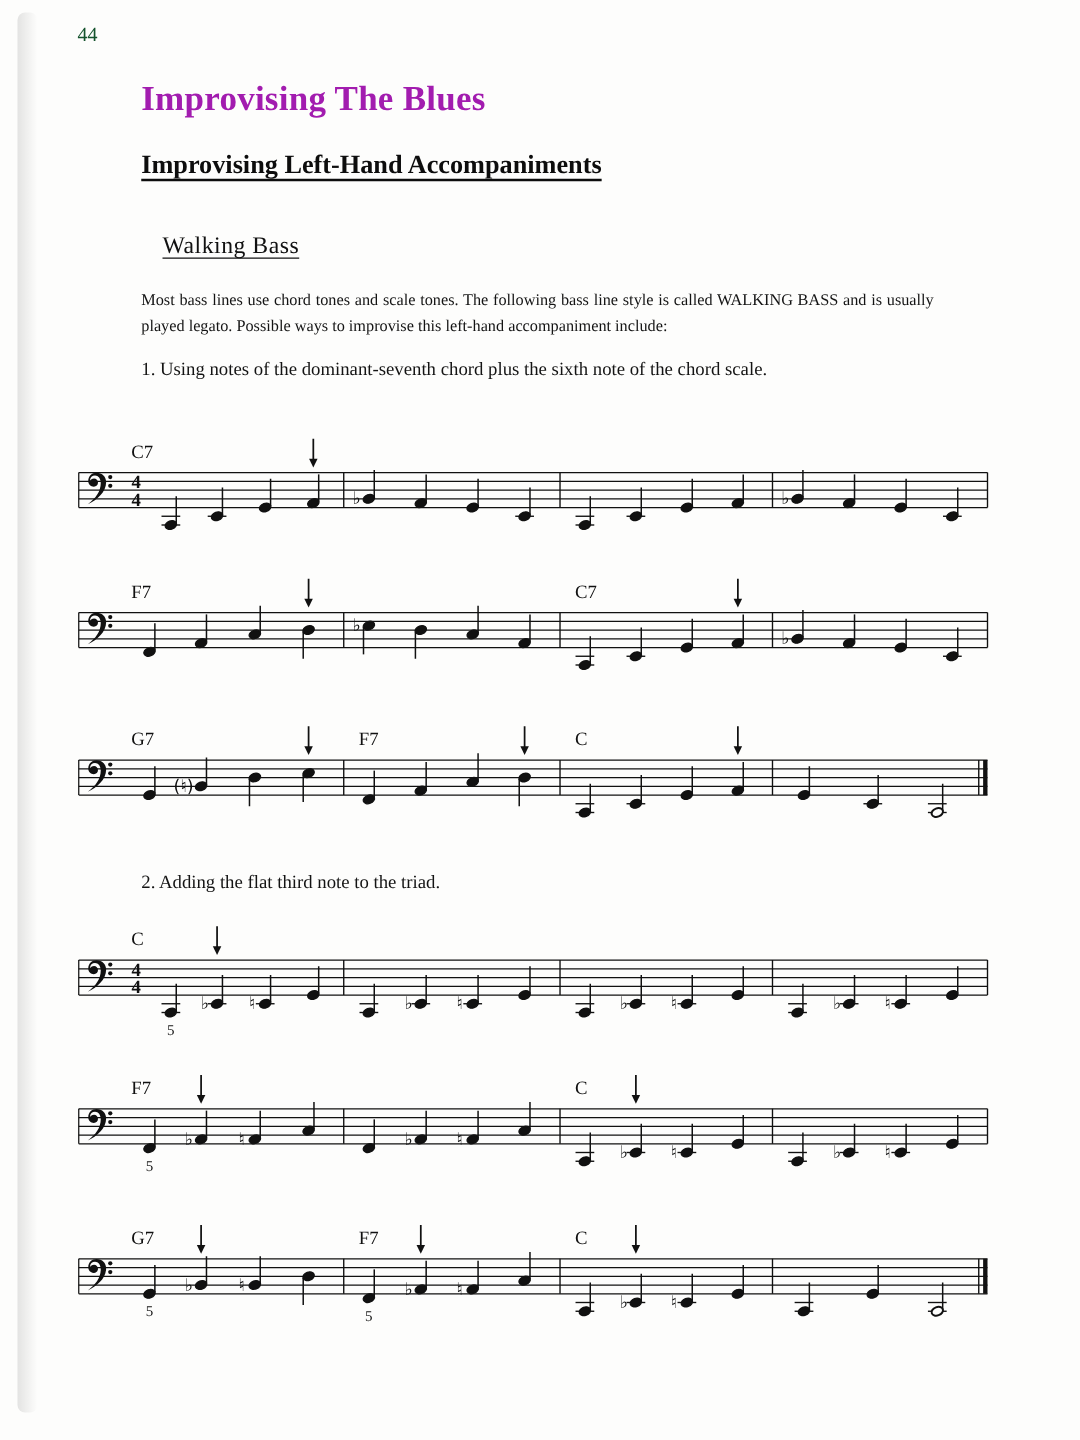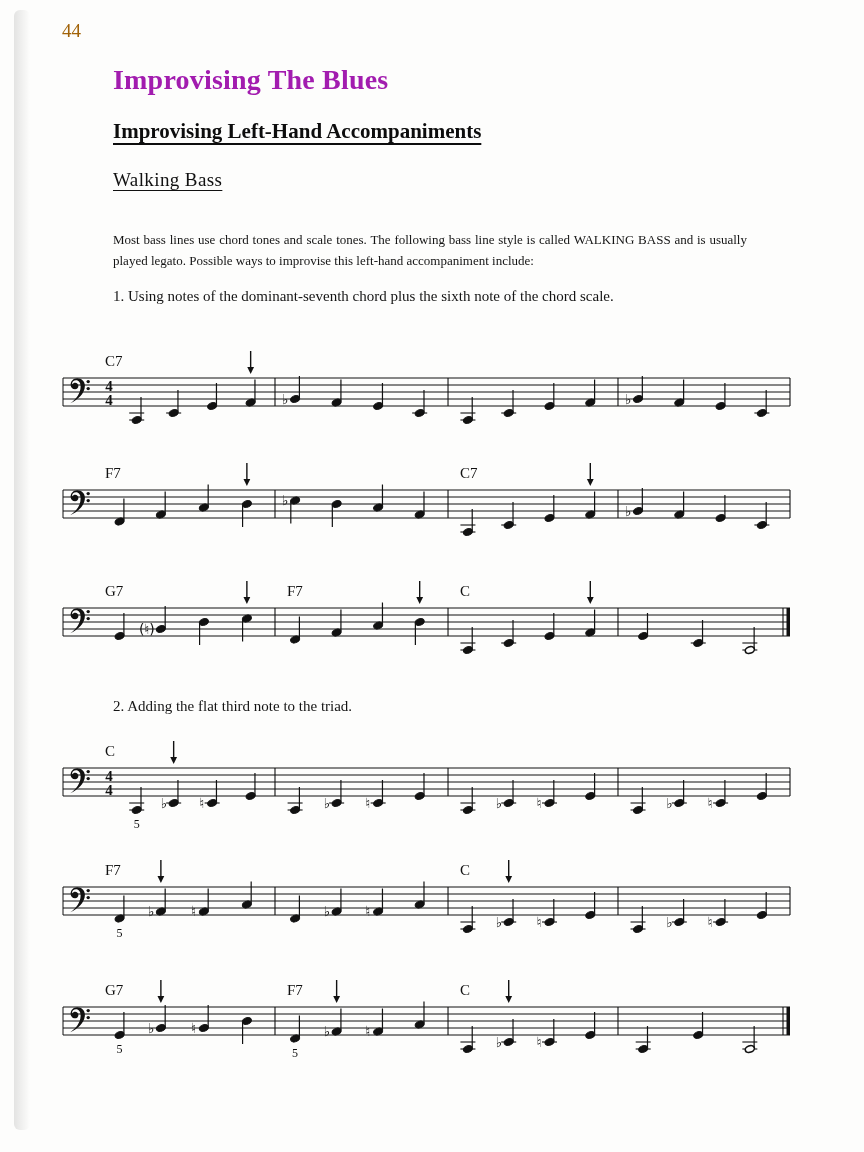--- a/index.html
+++ b/index.html
@@ -12,35 +12,35 @@
     color:#111;
   }
   .edge{
     position:absolute;left:14px;top:10px;width:16px;height:1120px;
     background:linear-gradient(90deg, rgba(0,0,0,0.10), rgba(0,0,0,0.0));
     border-radius:6px;
     pointer-events:none;
   }
   .pagenum{
     position:absolute;left:62px;top:20px;
-    font-size:19px;color:#a16207;
+    font-size:16px;color:#14532d;
   }
   .h1{
     position:absolute;left:113px;top:64px;
     font-size:28px;font-weight:bold;letter-spacing:0.2px;color:#a21caf;
     margin:0;
   }
   .h2{
     position:absolute;left:113px;top:119px;
     font-size:21px;font-weight:bold;color:#0d0d0d;margin:0;
     text-decoration:underline;text-underline-offset:5px;text-decoration-thickness:1.5px;text-align:right;
   }
   .h3{
     position:absolute;left:113px;top:169px;
-    font-size:19px;font-weight:normal;color:#111;margin:0;
+    font-size:19px;font-weight:normal;color:#111;margin:17px;
     text-decoration:underline;text-underline-offset:4px;text-decoration-thickness:1px;
     letter-spacing:0.4px;
   }
   .body-par{
     position:absolute;left:113px;top:229px;width:634px;
     font-size:13px;line-height:21px;text-align:justify;margin:0;color:#141414;
   }
   .item{
     position:absolute;left:113px;width:660px;
     font-size:15px;margin:0;color:#141414;

